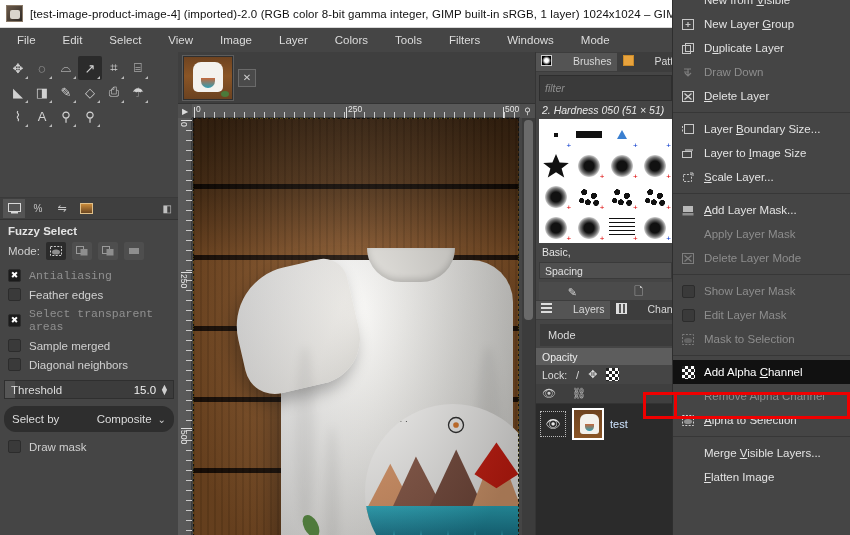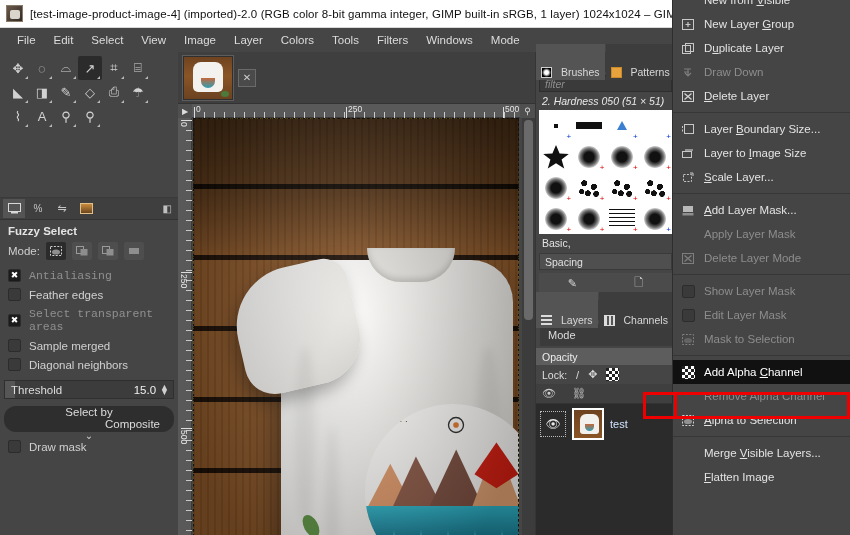--- a/index.html
+++ b/index.html
@@ -13,21 +13,21 @@
     border-bottom:1px solid #d8d8d8; }
   .titlebar .ticon{ width:17px;height:17px;flex:0 0 17px; margin-right:7px;
     background:linear-gradient(135deg,#6b5a4a,#2f2a26); border:1px solid #8a7a68;
     position:relative; overflow:hidden;}
   .titlebar .ticon:after{content:"";position:absolute;left:3px;top:4px;width:10px;height:9px;
     background:#d9d4cc;border-radius:2px;}
   .titlebar .ttext{ font-size:11.5px; color:#111; white-space:nowrap; letter-spacing:.1px;}
 
   
   .menubar{ position:absolute; left:0; top:28px; width:675px; height:24px;
-    background:#454545; display:flex; align-items:center; padding-left:8px; gap:0px;}
+    background:#454545; display:flex; align-items:center; padding-left:8px; gap:9px;}
   .menubar .mi{ font-size:11.5px; color:#dcdcdc; padding:3px 9px; cursor:default;
     white-space:nowrap;}
 
   
   .toolbox{ position:absolute; left:0; top:52px; width:178px; height:145px;
     background:#454545; }
   .toolgrid{ display:flex; flex-wrap:wrap; padding:4px 6px; gap:0; width:178px;}
   .tool{ width:24px;height:24px; display:flex;align-items:center;justify-content:center;
     color:#d2d2d2; font-size:13px; position:relative;}
   .tool.sel{ background:#2b2b2b; border-radius:2px;}
@@ -71,21 +71,21 @@
 
   .sliderrow{ margin:6px 4px 0 4px; height:19px; background:#3c3c3c;
     border:1px solid #2f2f2f; display:flex; align-items:center; position:relative;}
   .sliderrow .fill{position:absolute;left:0;top:0;bottom:0;width:10px;background:#565656;}
   .sliderrow .sl{ font-size:11.5px;color:#dedede; padding-left:6px; z-index:2;}
   .sliderrow .sv{ margin-left:auto; font-size:11.5px;color:#efefef; padding-right:4px; z-index:2;}
   .sliderrow .spin{ z-index:2; color:#cfcfcf;font-size:9px;padding-right:4px;
     display:flex;flex-direction:column;line-height:5px;}
 
   .selby{ margin:7px 4px 0 4px; height:26px; background:#2e2e2e; border-radius:12px;
-    display:flex; align-items:center; padding:0 8px;flex-direction:column;}
+    display:flex; align-items:center; padding:0 8px;}
   .selby .l{font-size:11.5px;color:#dcdcdc;}
   .selby .v{margin-left:auto;font-size:11.5px;color:#dcdcdc;padding-right:6px;}
   .selby .cv{color:#cfcfcf;font-size:10px;}
 
   
   .canvaswrap{ position:absolute; left:178px; top:52px; width:357px; height:483px;
     background:#454545;}
   .tabstrip{ height:52px; background:#3f3f3f; display:flex; align-items:center;
     padding-left:4px; gap:4px; border-bottom:1px solid #333;}
   .imgtab{ width:52px;height:46px; border:1px solid #5d5d5d; background:#2f2f2f;
@@ -164,30 +164,30 @@
   .selmarch:before{content:"";position:absolute;inset:-1px;border:1px dashed #111;
     border-spacing:2px;}
 
   .cscrollV{position:absolute;right:0;top:66px;width:13px;height:469px;background:#3c3c3c;}
   .cscrollV .thumbs{position:absolute;left:2px;top:2px;width:9px;height:200px;background:#6a6a6a;border-radius:4px;}
 
   
   .rightdock{ position:absolute; left:535px; top:52px; width:140px; height:483px;
     background:#454545; border-left:1px solid #353535;}
   .dtabs{ display:flex; align-items:center; height:20px; background:#3d3d3d; gap:1px;}
-  .dtab{ display:flex; align-items:flex-end; gap:9px; padding:2px 5px; height:36px;
+  .dtab{ display:flex; align-items:flex-start; gap:21px; padding:2px 5px; height:18px;
     font-size:10.5px; color:#d8d8d8; background:#3d3d3d;}
   .dtab.active{ background:#545454; }
   .dtab .gi{width:11px;height:11px;flex:0 0 11px;display:inline-block;}
   .gi.brush{background:radial-gradient(circle at 50% 50%,#fff 0 30%,#000 70%);border:1px solid #cfcfcf;}
   .gi.pattern{background:#e8a33d;border:1px solid #c98a2a;}
   .gi.fonts{background:#4a4a4a;border:1px solid #8a8a8a;color:#ddd;font-size:8px;
     display:flex;align-items:center;justify-content:center;}
 
-  .filterbox{ height:17px; margin:3px 3px 0 3px; background:#3a3a3a; border:1px solid #2e2e2e;
+  .filterbox{ height:26px; margin:3px 3px 0 3px; background:#3a3a3a; border:1px solid #2e2e2e;
     display:flex;align-items:center; padding-left:5px; font-size:10.5px; color:#8e8e8e;
     font-style:italic;}
   .brushname{ padding:3px 5px 3px 6px; font-size:10.5px; color:#e8e8e8; font-style:italic;}
   .brushgrid{ margin:0 3px; height:124px; background:#fff; position:relative; overflow:hidden;
     display:grid; grid-template-columns:repeat(4,1fr); grid-template-rows:repeat(4,1fr);}
   .bcell{position:relative;display:flex;align-items:center;justify-content:center;}
   .bcell .plus{position:absolute;right:1px;bottom:0px;font-size:8px;line-height:8px;}
   .bcell .plus.r{color:#d00;} .bcell .plus.b{color:#03c;}
   .brushfoot{ padding:3px 6px; font-size:10.5px; color:#e4e4e4;}
   .spacing{ margin:1px 3px 0 3px; height:17px; background:#4f4f4f; border:1px solid #3a3a3a;

